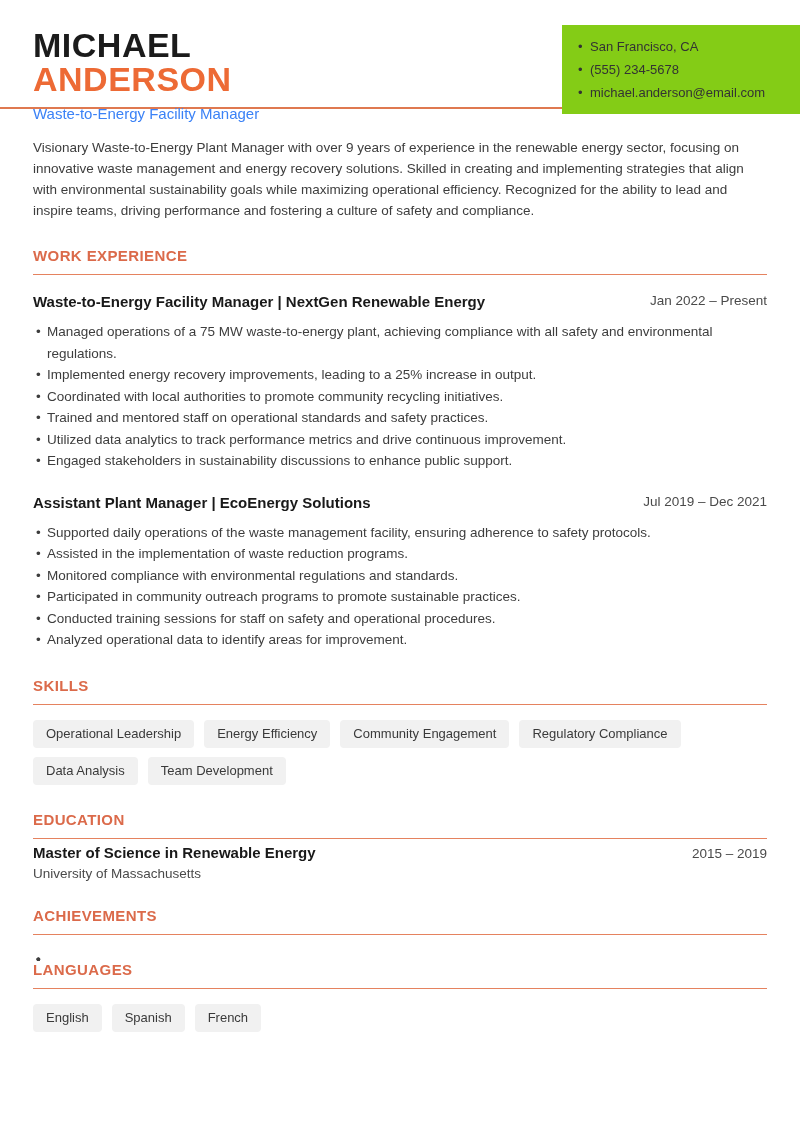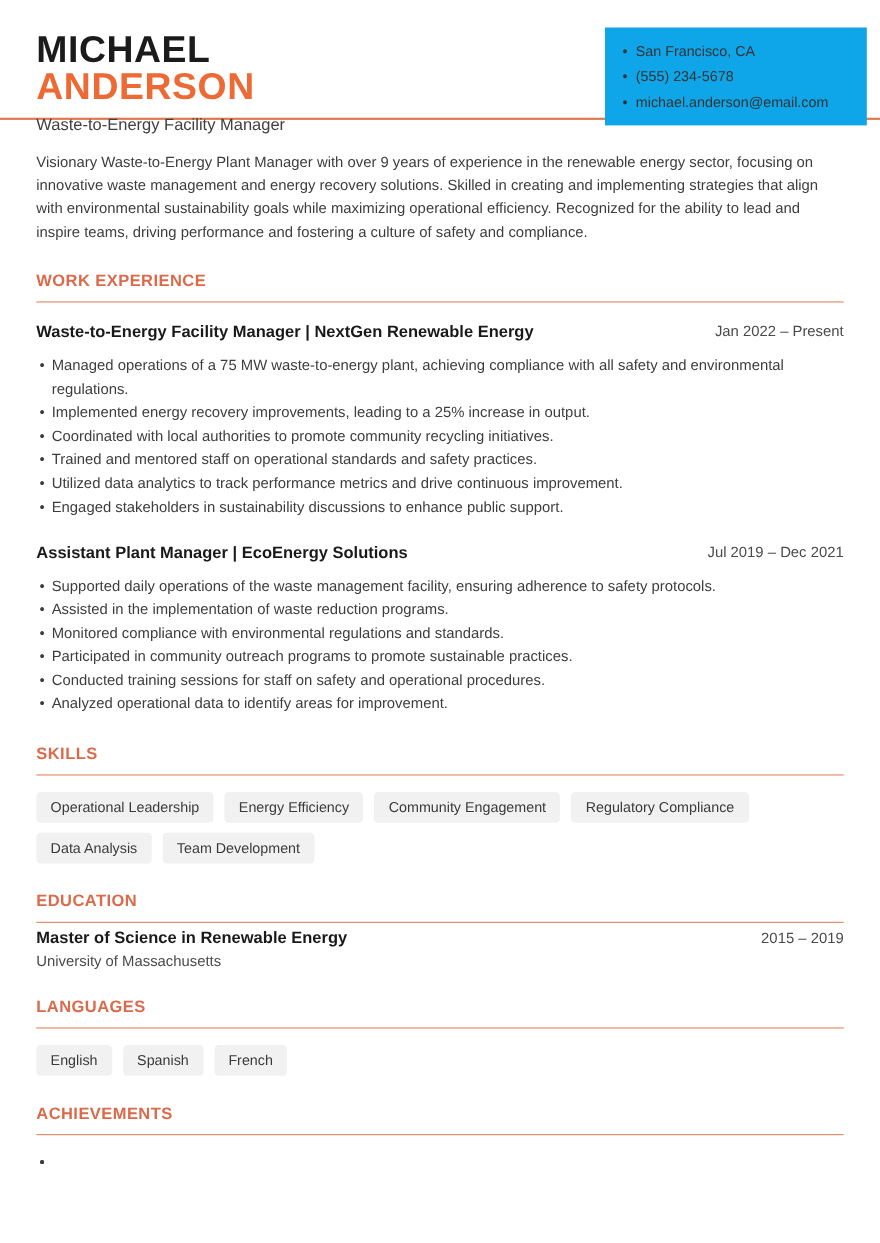--- a/index.html
+++ b/index.html
@@ -24,27 +24,27 @@
   
   .header {
     position: relative;
     height: 109px;
     padding: 28px 33px 0;
     border-bottom: 2px solid var(--header-rule);
   }
   .name { font-size: 34px; font-weight: 700; line-height: 34px; letter-spacing: 0.5px; }
   .name-first { color: var(--text-dark); display: block; }
   .name-last  { color: var(--accent-name); display: block; }
-  .headline { margin-top: 9px; font-size: 15px; color: #404040; }
+  .headline { margin-top: 9px; font-size: 15px; color: #3b82f6; }
 
   .contact-card {
     position: absolute;
-    top: 25px; right: 12px;
+    top: 25px; right: 0;
     width: 238px;
-    background: #0ea5e9;
+    background: #84cc16;
     padding: 10px 16px;
   }
   .contact-list { list-style: none; }
   .contact-item {
     font-size: 13px;
     line-height: 23px;
     color: #333333;
     padding-left: 12px;
     position: relative;
     white-space: nowrap;
@@ -190,30 +190,30 @@
     <div class="edu">
       <div class="edu-header">
         <span class="edu-degree">Master of Science in Renewable Energy</span>
         <span class="edu-dates">2015 – 2019</span>
       </div>
       <div class="edu-school">University of Massachusetts</div>
     </div>
   </section>
 
   <section class="section">
-    <h2 class="section-title">LANGUAGES</h2>
-    <div class="chips">
-        <span class="chip">English</span>
-        <span class="chip">Spanish</span>
-        <span class="chip">French</span>
-      </div>
-  </section>
-
-  <section class="section">
     <h2 class="section-title">ACHIEVEMENTS</h2>
     <ul class="bullets standalone">
         <li></li>
         <li></li>
         <li></li>
       </ul>
   </section>
 
+  <section class="section">
+    <h2 class="section-title">LANGUAGES</h2>
+    <div class="chips">
+        <span class="chip">English</span>
+        <span class="chip">Spanish</span>
+        <span class="chip">French</span>
+      </div>
+  </section>
+
 </main>
 
 </body></html>

